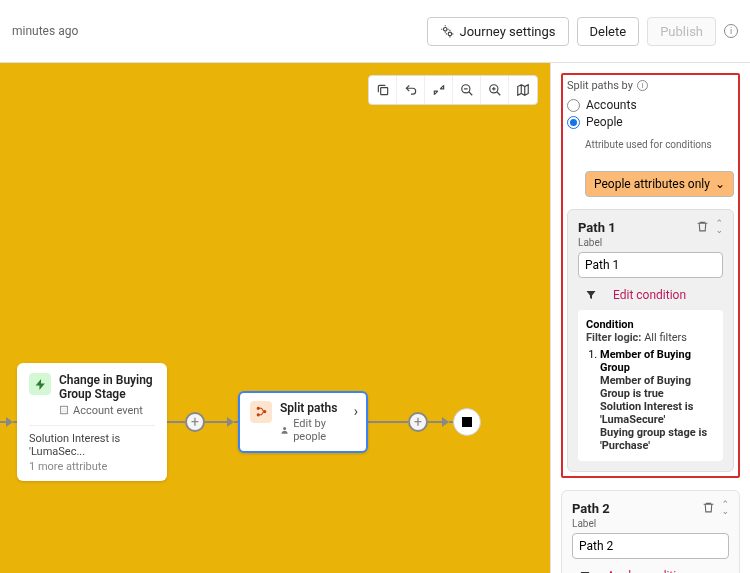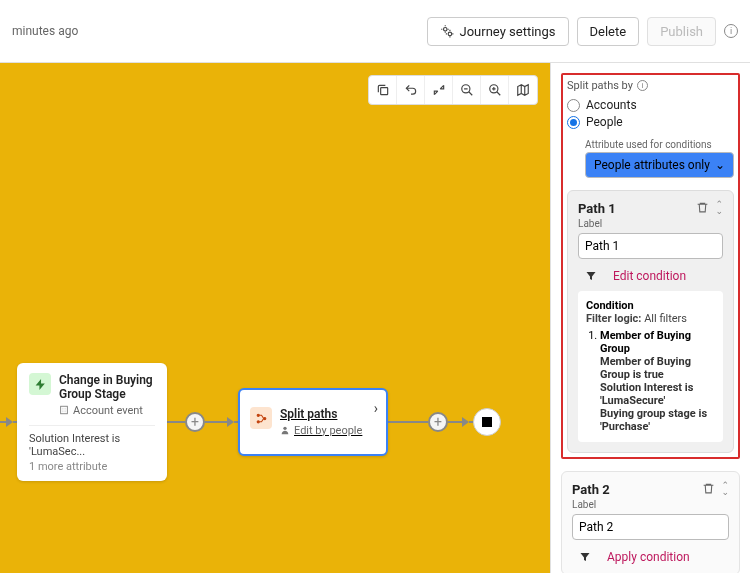--- a/index.html
+++ b/index.html
@@ -17,42 +17,42 @@
 .canvas-toolbar { position: absolute; top: 12px; right: 12px; display: flex; background: #fff; border: 1px solid #ddd; border-radius: 4px; z-index: 5; }
 .ctb-btn { width: 28px; height: 28px; display: flex; align-items: center; justify-content: center; cursor: pointer; color: #444; border-right: 1px solid #eee; }
 .ctb-btn:last-child { border-right: none; }
 
 .flow { position: absolute; top: 300px; left: 0; right: 0; display: flex; align-items: center; }
 .connector { height: 2px; background: #888; flex-shrink: 0; }
 .plus-circ { width: 20px; height: 20px; border: 2px solid #888; border-radius: 50%; display: flex; align-items: center; justify-content: center; font-size: 14px; color: #888; background: #f5f5f5; flex-shrink: 0; cursor: pointer; }
 .arrow-r { width: 0; height: 0; border-top: 5px solid transparent; border-bottom: 5px solid transparent; border-left: 7px solid #888; flex-shrink: 0; }
 
 .node { background: #fff; border-radius: 6px; padding: 10px 12px 8px; width: 150px; flex-shrink: 0; box-shadow: 0 1px 3px rgba(0,0,0,.15); position: relative; }
-.node.selected { border: 2px solid #3b82f6; width: 150px; padding: 17px 10px; text-decoration: underline; }
+.node.selected { border: 2px solid #3b82f6; width: 130px; padding: 8px 10px; }
 .node-head { display: flex; gap: 8px; align-items: flex-start; }
 .node-icon { width: 22px; height: 22px; border-radius: 4px; display: flex; align-items: center; justify-content: center; flex-shrink: 0; }
 .node-icon.green { background: #d4f7d4; color: #2e7d32; }
 .node-icon.orange { background: #fde4cf; color: #c2410c; }
 .node-title { font-size: 12px; font-weight: 600; color: #222; line-height: 1.2; }
 .node-sub { font-size: 11px; color: #666; display: flex; align-items: center; gap: 4px; margin-top: 2px; }
 .node-chevron { position: absolute; right: 8px; top: 10px; font-size: 14px; color: #444; }
 .node-footer { border-top: 1px solid #eee; margin-top: 8px; padding-top: 6px; font-size: 11px; color: #444; }
 .node-footer .more { color: #888; margin-top: 2px; }
 
 .end-circ { width: 28px; height: 28px; border: 1px solid #ccc; border-radius: 50%; background: #fff; display: flex; align-items: center; justify-content: center; flex-shrink: 0; }
 .end-sq { width: 10px; height: 10px; background: #000; }
 
 .panel-redbox { border: 2px solid #d82c2c; padding: 4px; margin-bottom: 12px; border-radius: 2px; }
 .panel-label { font-size: 11px; color: #555; display: flex; align-items: center; gap: 4px; margin-bottom: 6px; }
 .radio-row { display: flex; align-items: center; gap: 6px; font-size: 12px; color: #222; margin: 3px 0; cursor: pointer; }
 .radio { width: 13px; height: 13px; border: 1.5px solid #888; border-radius: 50%; display: flex; align-items: center; justify-content: center; }
 .radio.checked { border-color: #1473e6; }
 .radio.checked::after { content: ""; width: 7px; height: 7px; background: #1473e6; border-radius: 50%; }
-.sel-label { font-size: 10px; color: #666; margin-top: 10px; margin-bottom: 2px; margin-left: 18px; }
-.select { border: 1px solid #bbb; border-radius: 4px; padding: 5px 8px; font-size: 12px; display: flex; justify-content: space-between; align-items: center; background: #3b82f6; cursor: pointer; margin-left: 18px; }
+.sel-label { font-size: 10px; color: #666; margin-top: 10px; margin-bottom: 21px; margin-left: 18px; }
+.select { border: 1px solid #bbb; border-radius: 4px; padding: 5px 8px; font-size: 12px; display: flex; justify-content: space-between; align-items: center; background: #fdba74; cursor: pointer; margin-left: 18px; }
 
 .path-card { background: #f0f0f0; border: 1px solid #ddd; border-radius: 6px; padding: 10px; margin-top: 12px; }
 .path-card.no-bg { background: transparent; border: none; padding: 0 0; }
 .path-head { display: flex; justify-content: space-between; align-items: flex-start; }
 .path-title { font-size: 13px; font-weight: 700; color: #222; }
 .path-actions { display: flex; gap: 6px; color: #666; }
 .path-lbl { font-size: 10px; color: #666; margin-top: 2px; }
 .path-input { width: 100%; border: 1px solid #bbb; border-radius: 4px; padding: 5px 6px; font-size: 12px; margin-top: 4px; background: #fff; }
 .cond-link { display: flex; align-items: center; gap: 16px; font-size: 12px; color: #be185d; margin: 10px 0 0 7px; cursor: pointer; }
 .cond-box { background: #fff; border-radius: 4px; padding: 8px; margin-top: 8px; font-size: 11px; }

